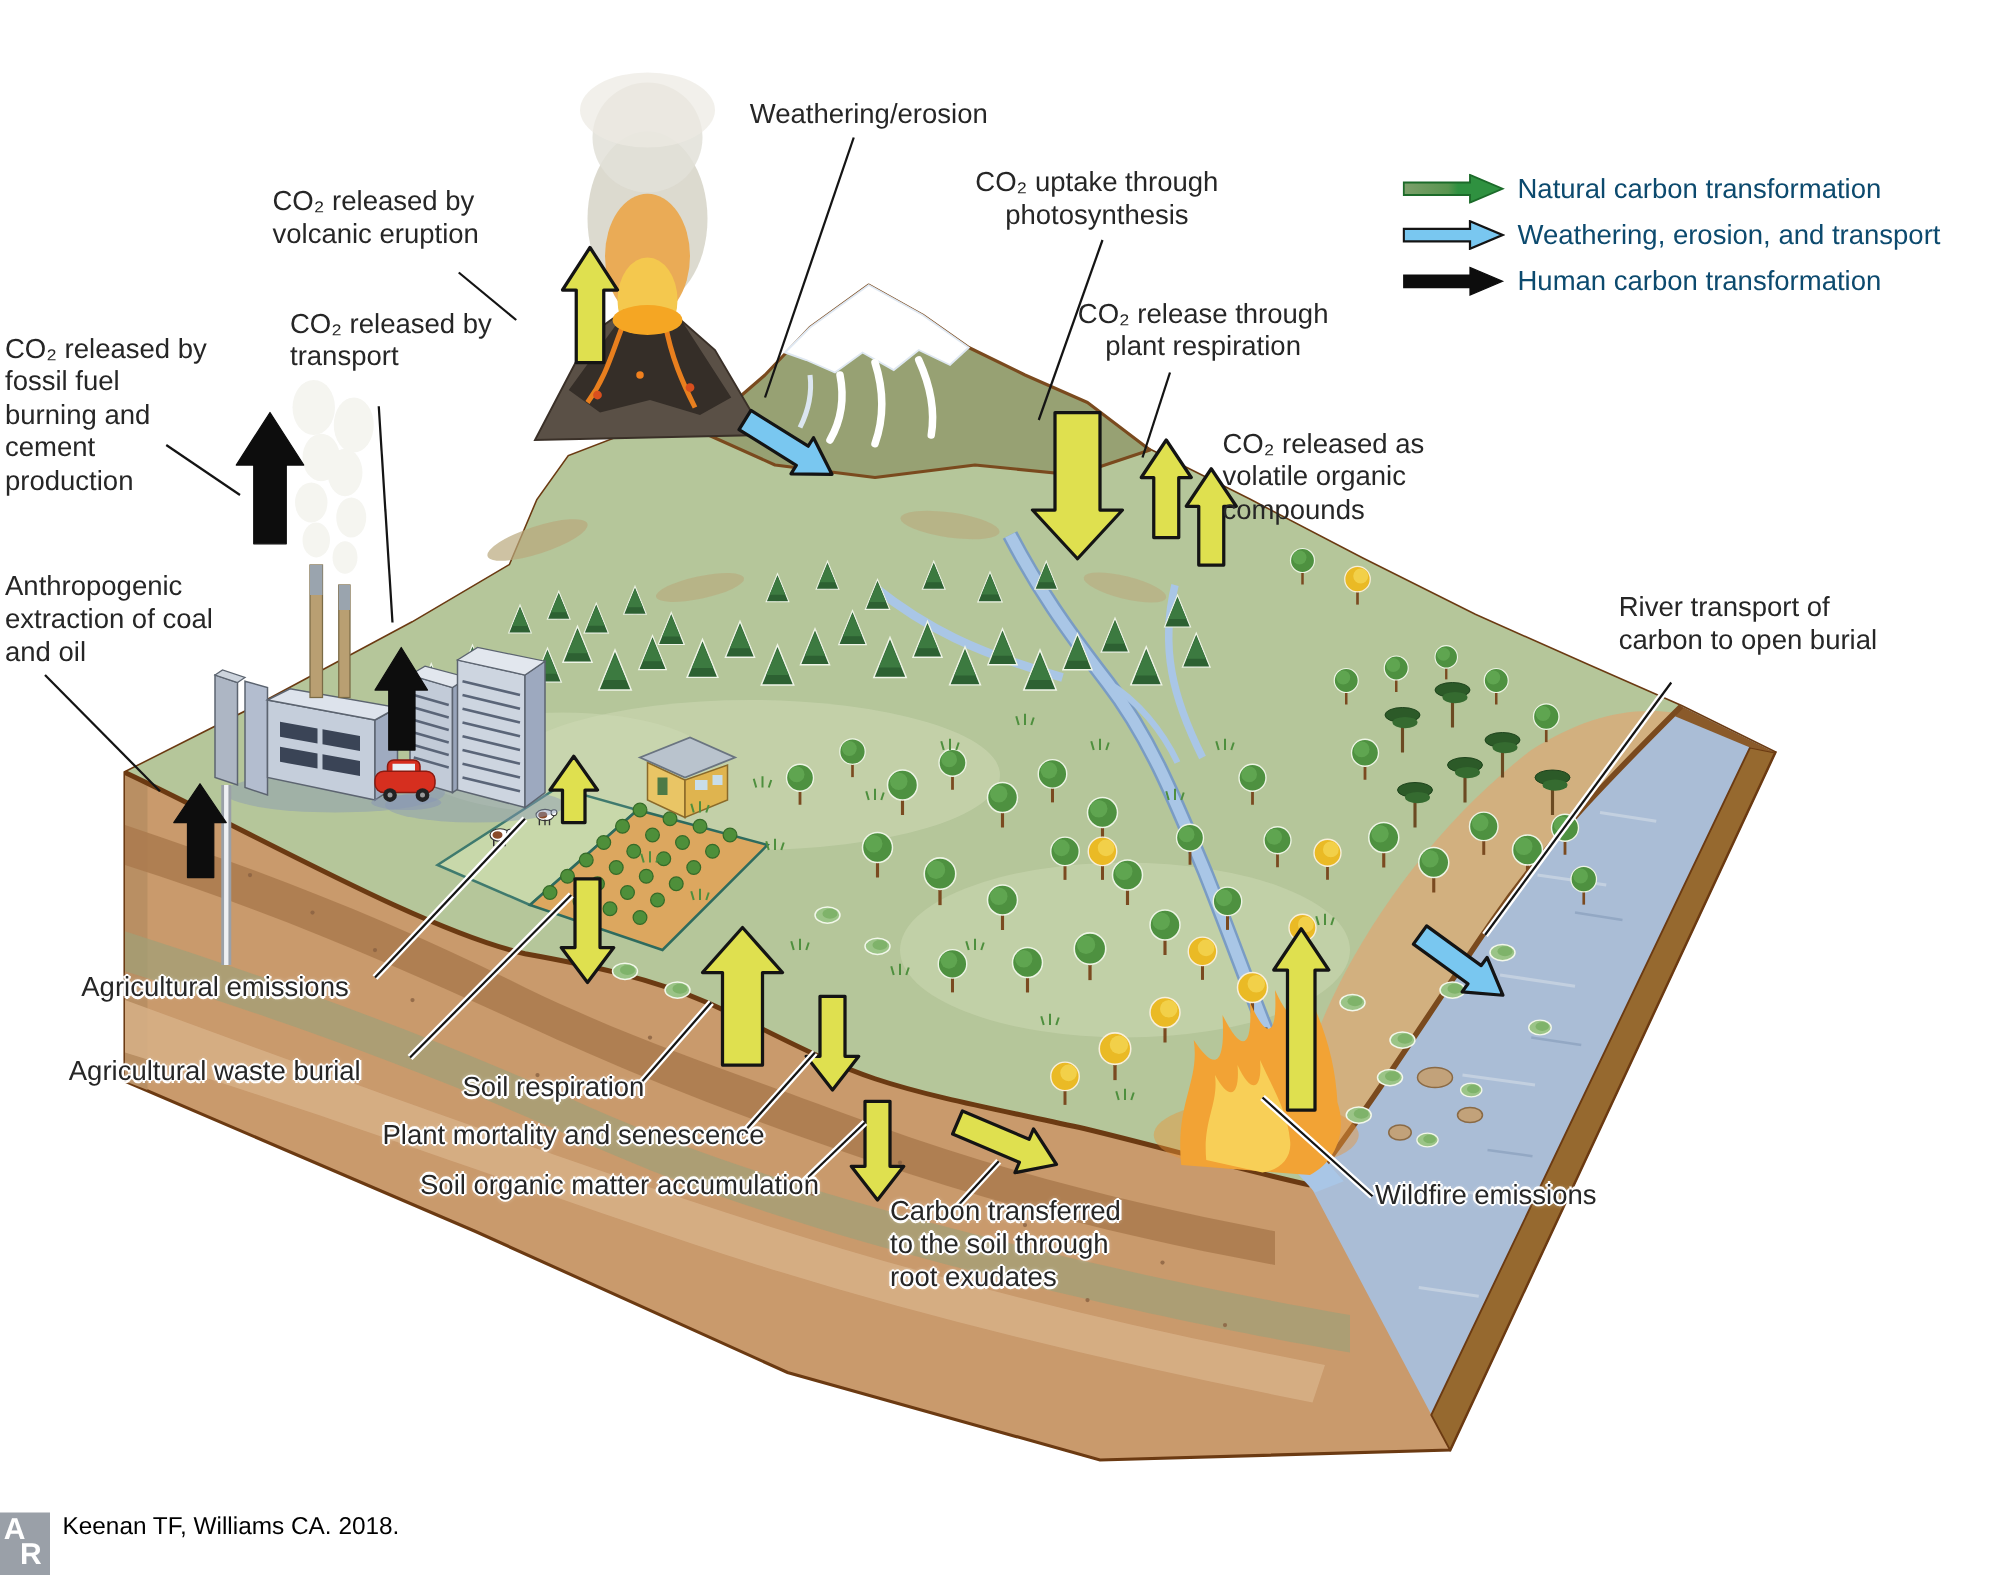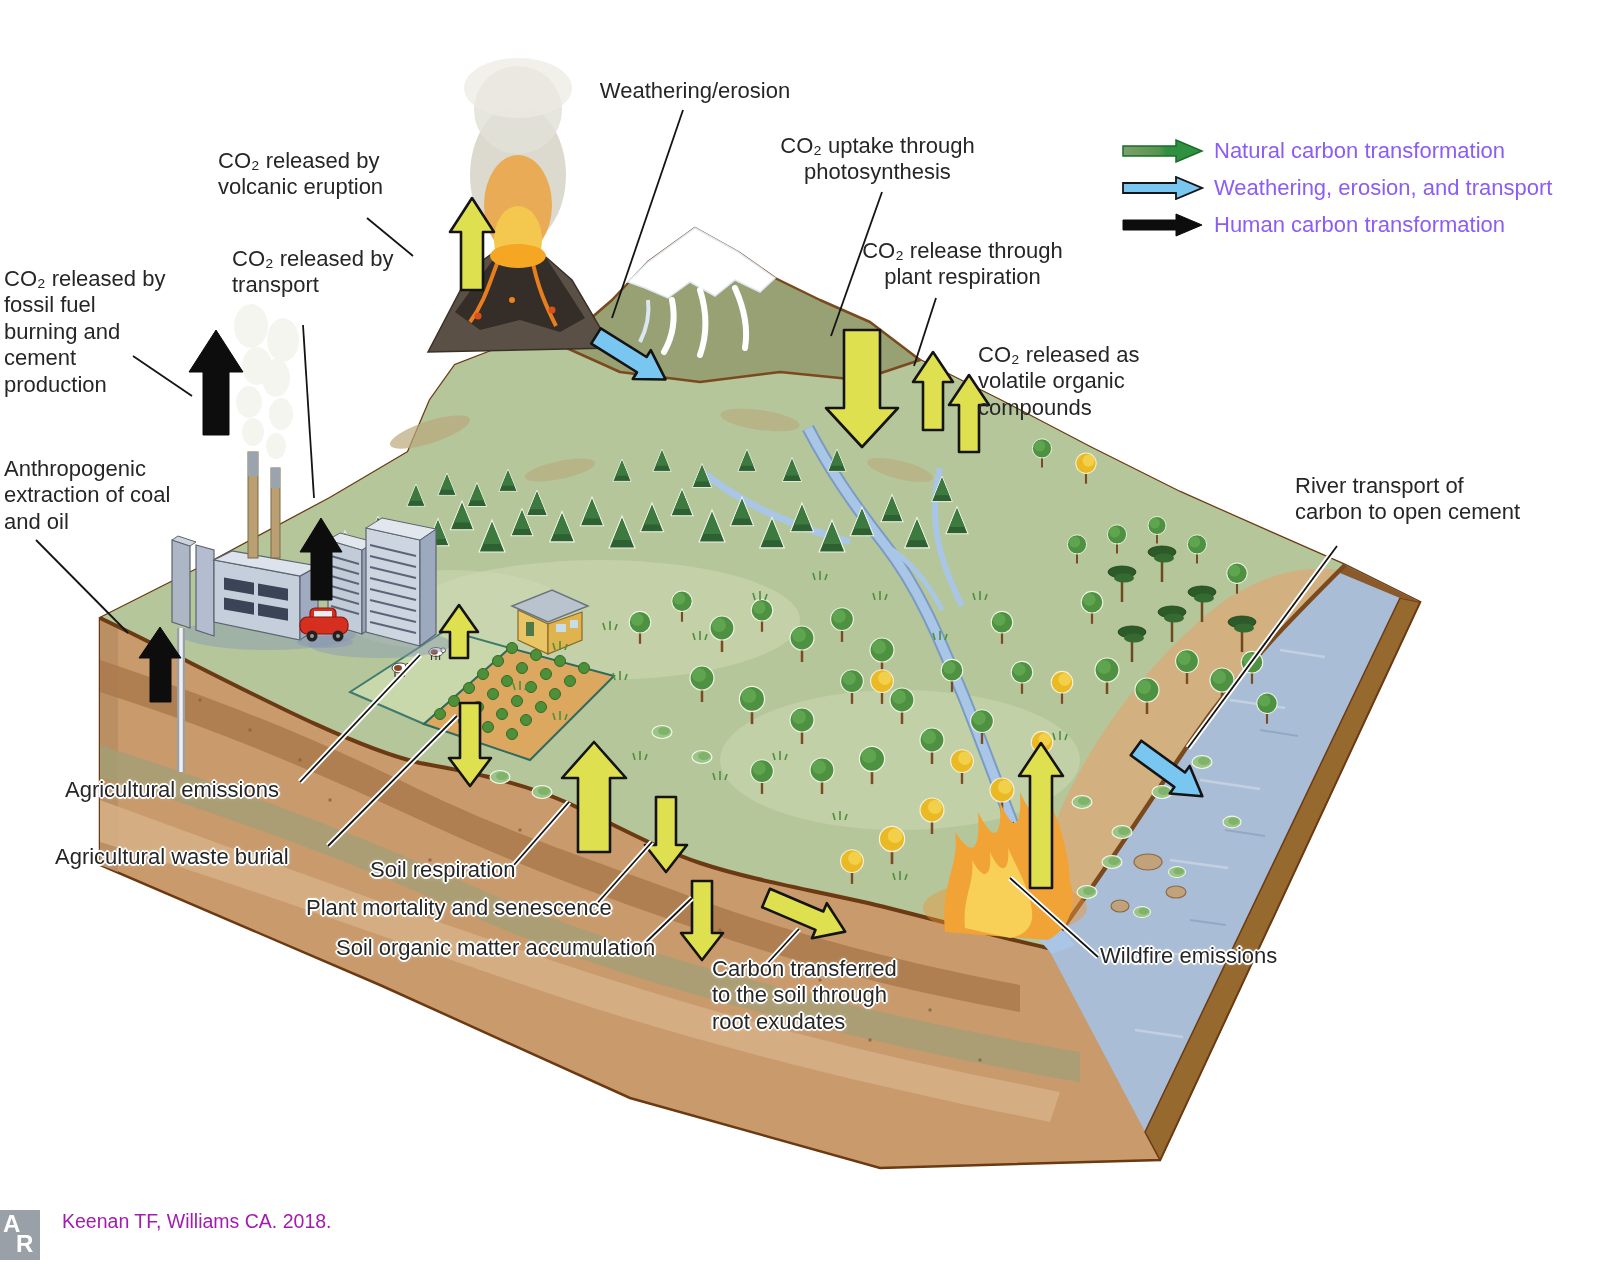--- a/index.html
+++ b/index.html
@@ -6,26 +6,26 @@
   #stage{position:relative;width:1600px;height:1269px;background:#fff;overflow:hidden;
          font-family:"Liberation Sans","DejaVu Sans",sans-serif;}
   #scene{position:absolute;left:0;top:0;}
   .lbl{position:absolute;font-size:22px;line-height:1.2;color:#262626;white-space:pre-line;}
   .ctr{text-align:center;}
   .halo{text-shadow:-2px 0 0 #fff,2px 0 0 #fff,0 -2px 0 #fff,0 2px 0 #fff,
         -1px -1px 0 #fff,1px 1px 0 #fff,-1px 1px 0 #fff,1px -1px 0 #fff,0 0 4px #fff;}
   #legend{position:absolute;left:1122px;top:132px;}
   .leg-row{display:flex;align-items:center;height:37px;}
   .leg-row svg{width:82px;height:24px;flex:0 0 82px;}
-  .leg-label{font-size:22px;color:#8b5cf6;margin-left:10px;white-space:nowrap;}
+  .leg-label{font-size:22px;color:#0c4a6e;margin-left:10px;white-space:nowrap;}
   #citation{position:absolute;left:0;top:1210px;display:flex;align-items:flex-start;}
   #ar-logo{width:40px;height:50px;background:#9aa0a8;position:relative;flex:0 0 40px;}
   #ar-logo span{position:absolute;color:#fff;font-weight:bold;font-size:24px;line-height:1;}
   #ar-a{left:3px;top:2px;} #ar-r{left:16px;top:22px;}
-  .cit-text{margin-left:22px;color:#a21caf;font-size:19.5px;line-height:1.22;}
+  .cit-text{margin-left:10px;color:#000000;font-size:19.5px;line-height:1.22;}
   .cit-line2{font-style:italic;}
   .ay{fill:#dfe04f;stroke:#141414;stroke-width:2.6;stroke-linejoin:round;}
   .ab{fill:#79c7f0;stroke:#141414;stroke-width:2.6;stroke-linejoin:round;}
   .ak{fill:#0d0d0d;stroke:#0d0d0d;stroke-width:1;stroke-linejoin:round;}
   .ln{stroke:#141414;stroke-width:1.8;}
   .lnw{stroke:#ffffff;stroke-width:5.5;}
 </style>
 </head>
 <body>
 
@@ -503,21 +503,21 @@
 extraction of coal
 and oil</div>
 <div class="lbl ctr" style="left:770px;top:133px;width:215px;">CO₂ uptake through
 photosynthesis</div>
 <div class="lbl ctr" style="left:855px;top:238px;width:215px;">CO₂ release through
 plant respiration</div>
 <div class="lbl" style="left:978px;top:342px;">CO₂ released as
 volatile organic
 compounds</div>
 <div class="lbl" style="left:1295px;top:473px;">River transport of
-carbon to open cement</div>
+carbon to open burial</div>
 <div class="lbl halo" style="left:65px;top:777px;">Agricultural emissions</div>
 <div class="lbl halo" style="left:55px;top:844px;">Agricultural waste burial</div>
 <div class="lbl halo" style="left:370px;top:857px;">Soil respiration</div>
 <div class="lbl halo" style="left:306px;top:895px;">Plant mortality and senescence</div>
 <div class="lbl halo" style="left:336px;top:935px;text-align:right;">Soil organic matter accumulation</div>
 <div class="lbl halo" style="left:712px;top:956px;">Carbon transferred
 to the soil through
 root exudates</div>
 <div class="lbl halo" style="left:1100px;top:943px;">Wildfire emissions</div>
 

